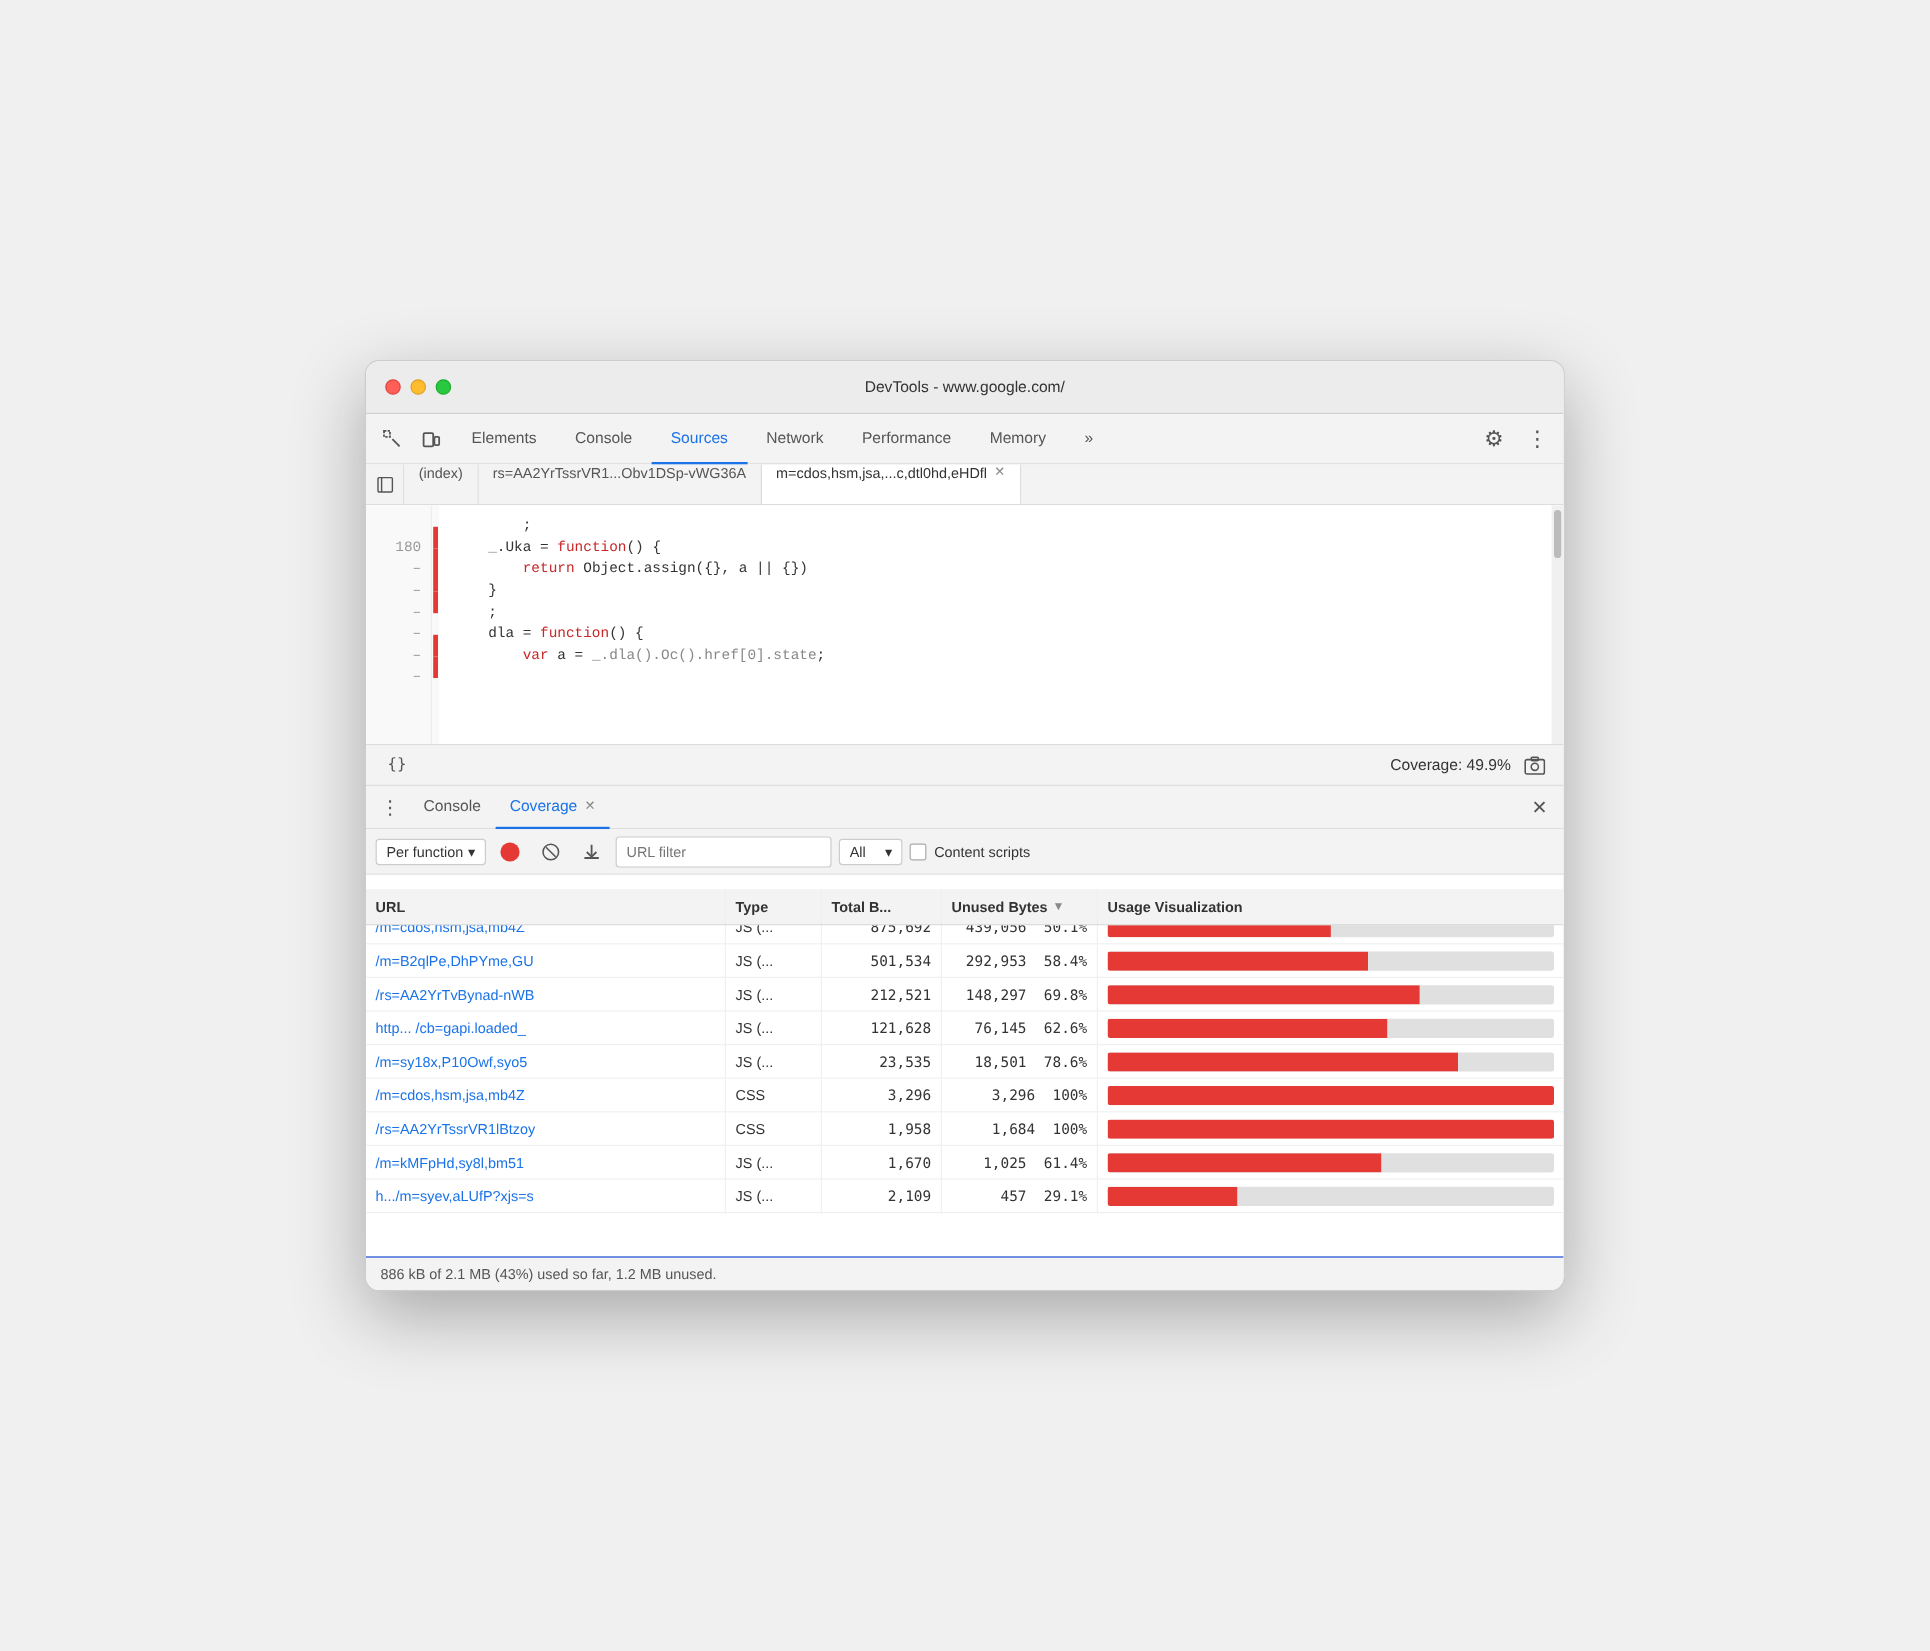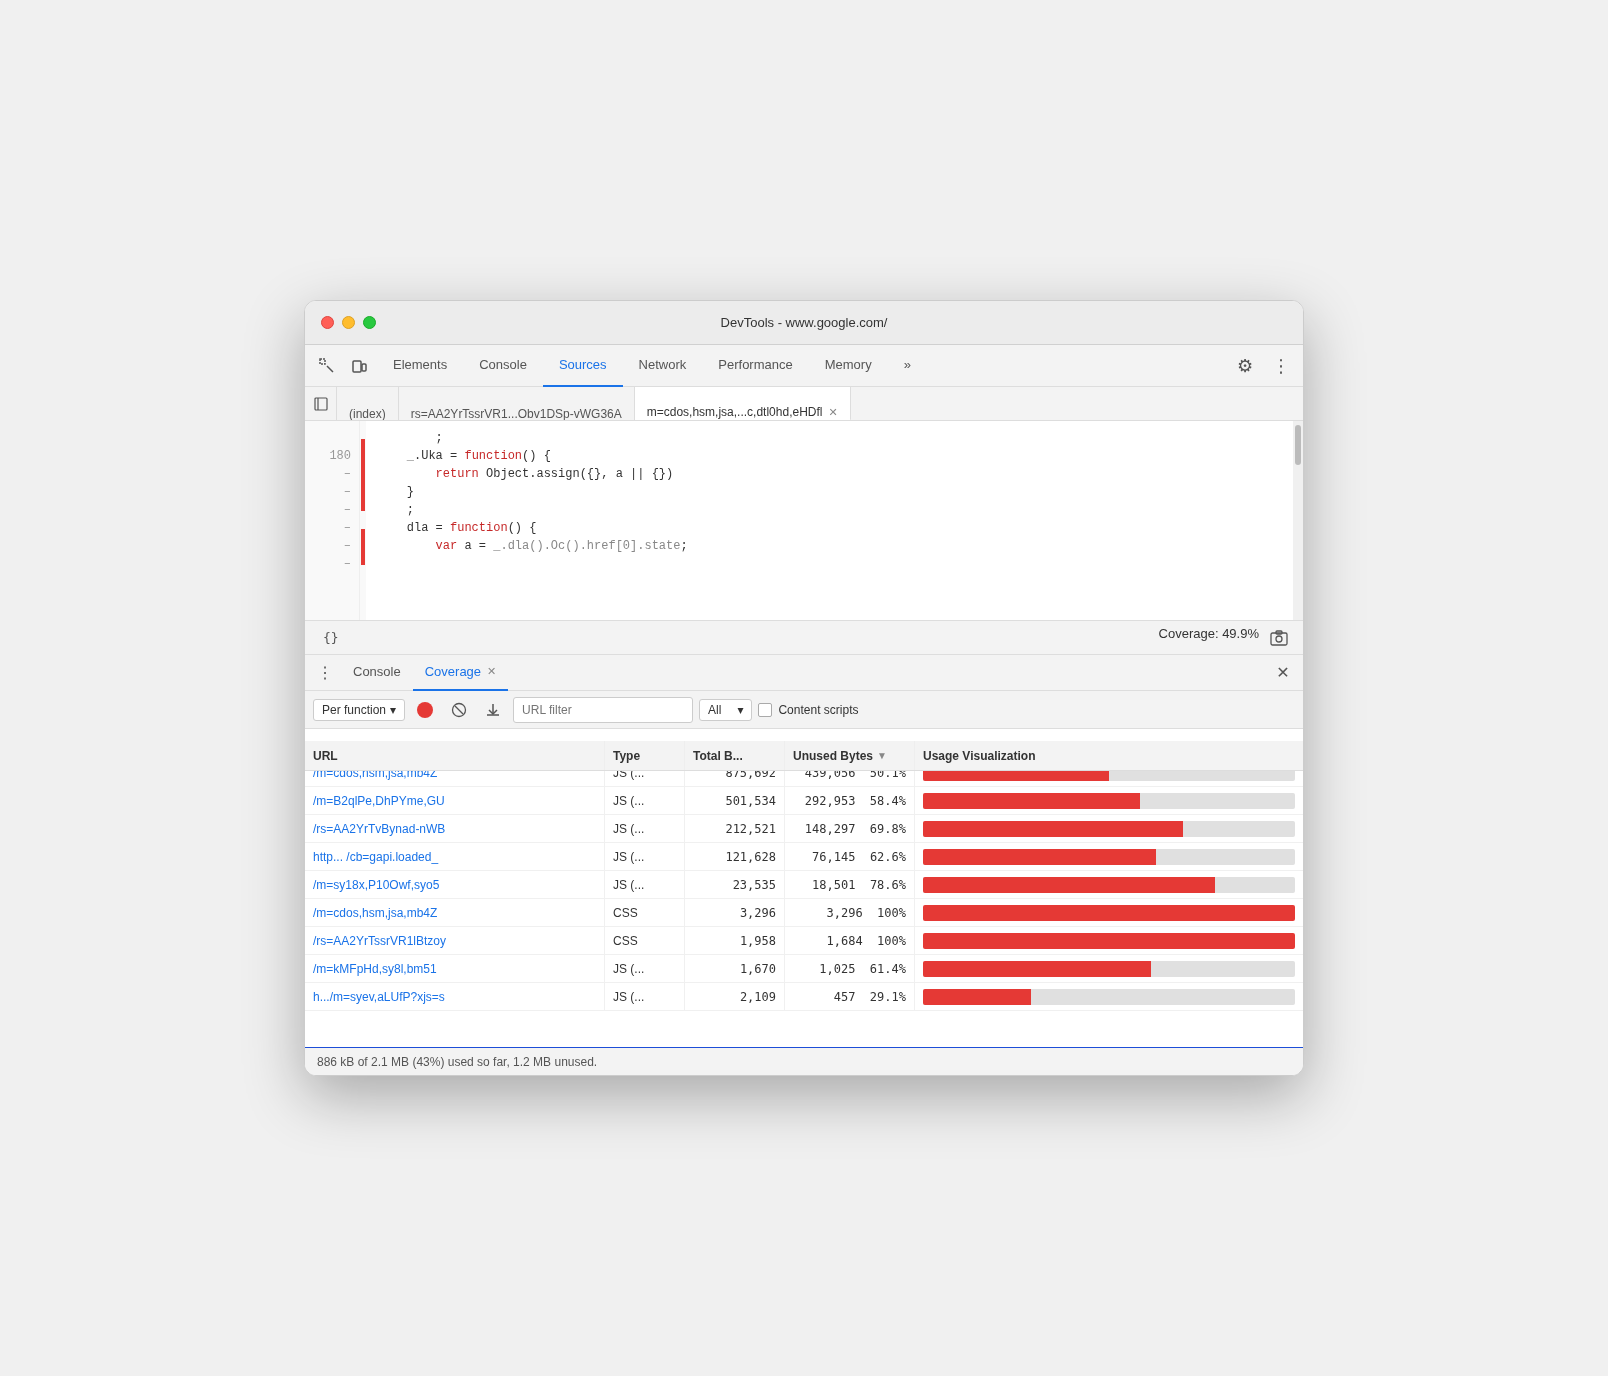--- a/index.html
+++ b/index.html
@@ -130,21 +130,21 @@
       justify-content: center;
       cursor: pointer;
       color: #555;
       font-size: 14px;
       border-right: 1px solid #ddd;
     }
     .file-tab {
       padding: 0 12px;
       height: 34px;
       display: flex;
-      align-items: flex-end;
+      align-items: flex-start;
       font-size: 12px;
       color: #555;
       cursor: pointer;
       border-right: 1px solid #ddd;
       background: #f3f3f3;
       white-space: nowrap;
     }
     .file-tab.active {
       background: #fff;
       color: #333;
@@ -236,21 +236,21 @@
       color: #555;
       cursor: pointer;
       padding: 2px 6px;
       border-radius: 3px;
     }
     .coverage-label {
       margin-left: auto;
       font-size: 13px;
       color: #333;
       display: flex;
-      align-items: flex-start;
+      align-items: center;
       gap: 8px;
     }
     .coverage-icon {
       width: 24px;
       height: 24px;
       display: flex;
       align-items: center;
       justify-content: center;
       cursor: pointer;
       color: #555;

